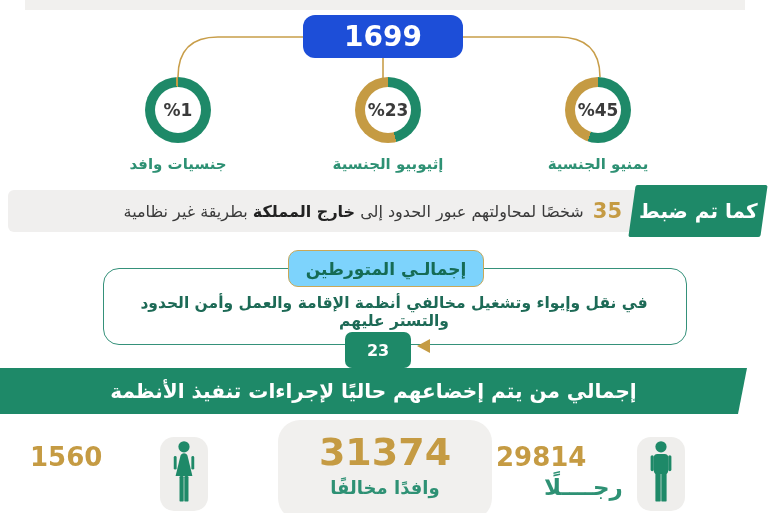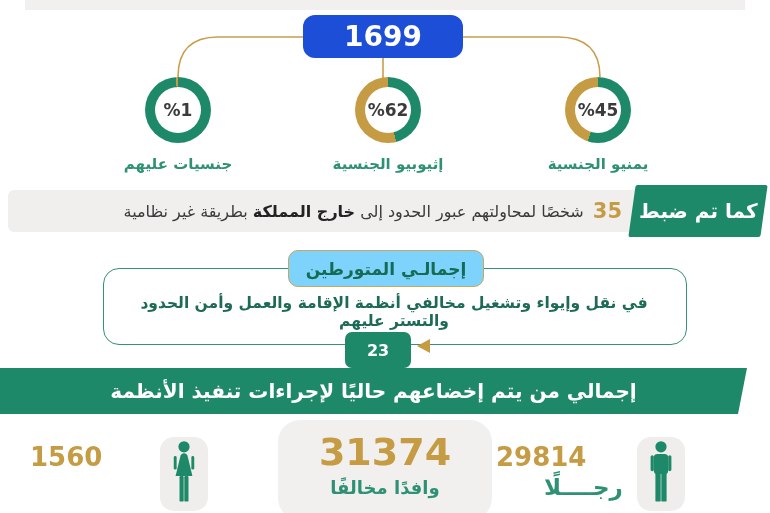--- a/index.html
+++ b/index.html
@@ -98,29 +98,29 @@
 
 <div class="donut-row">
   <div class="donut-item">
     <div class="donut" style="background: conic-gradient(rgb(30, 137, 104) 0deg, rgb(30, 137, 104) 55%, rgb(197, 155, 67) 0deg);">
       <div class="donut-hole">%45</div>
     </div>
     <div class="donut-label">يمنيو الجنسية</div>
   </div>
   <div class="donut-item">
     <div class="donut" style="background: conic-gradient(rgb(30, 137, 104) 0deg, rgb(30, 137, 104) 46%, rgb(197, 155, 67) 0deg);">
-      <div class="donut-hole">%62</div>
+      <div class="donut-hole">%23</div>
     </div>
     <div class="donut-label">إثيوبيو الجنسية</div>
   </div>
   <div class="donut-item">
     <div class="donut" style="background: conic-gradient(rgb(30, 137, 104) 0deg, rgb(30, 137, 104) 99%, rgb(197, 155, 67) 0deg);">
       <div class="donut-hole">%1</div>
     </div>
-    <div class="donut-label">جنسيات عليهم</div>
+    <div class="donut-label">جنسيات وافد</div>
   </div>
 </div>
 
 <div class="seized-bar"></div>
 <div class="seized-content">
   <span class="seized-count">35</span>
   <span class="seized-text">
     <span>شخصًا لمحاولتهم عبور الحدود إلى</span>
     <b>خارج المملكة</b>
     <span>بطريقة غير نظامية</span>

